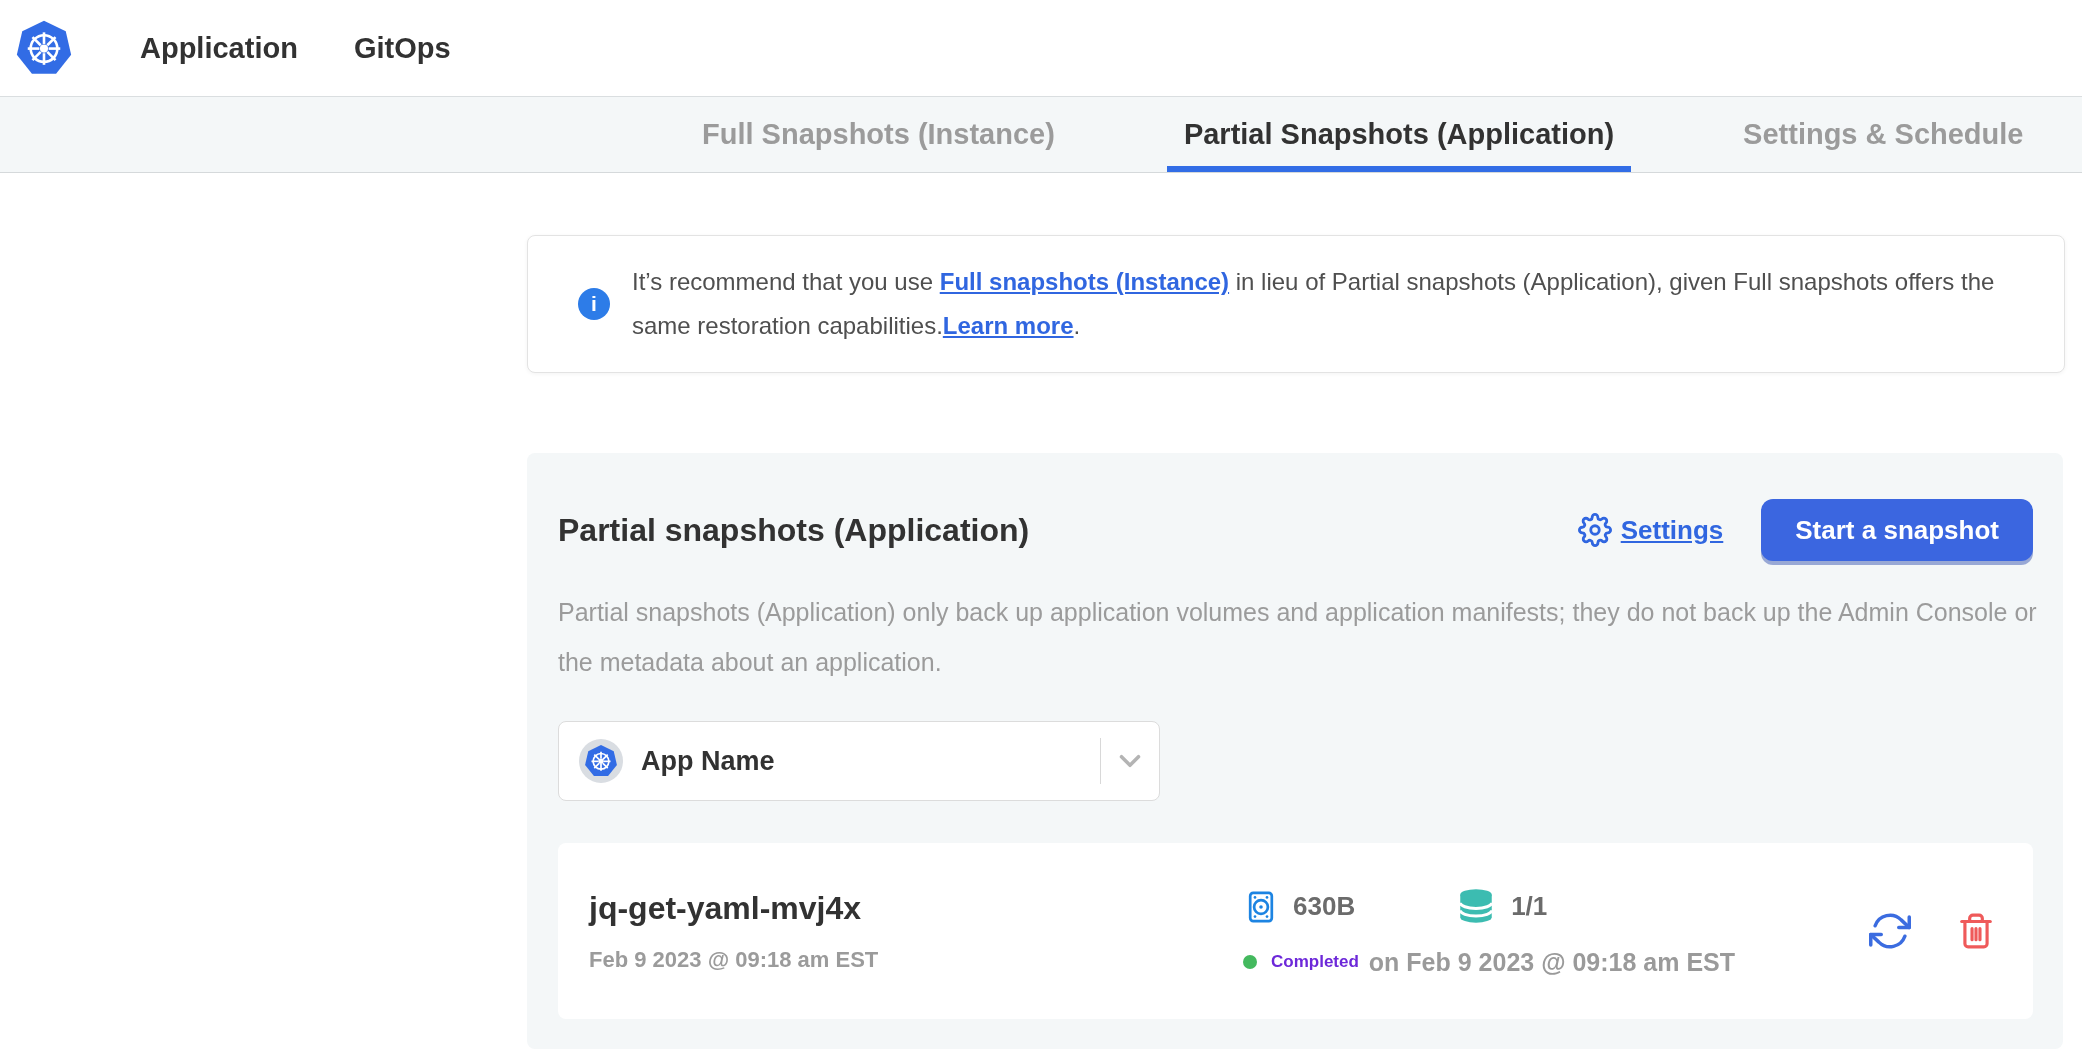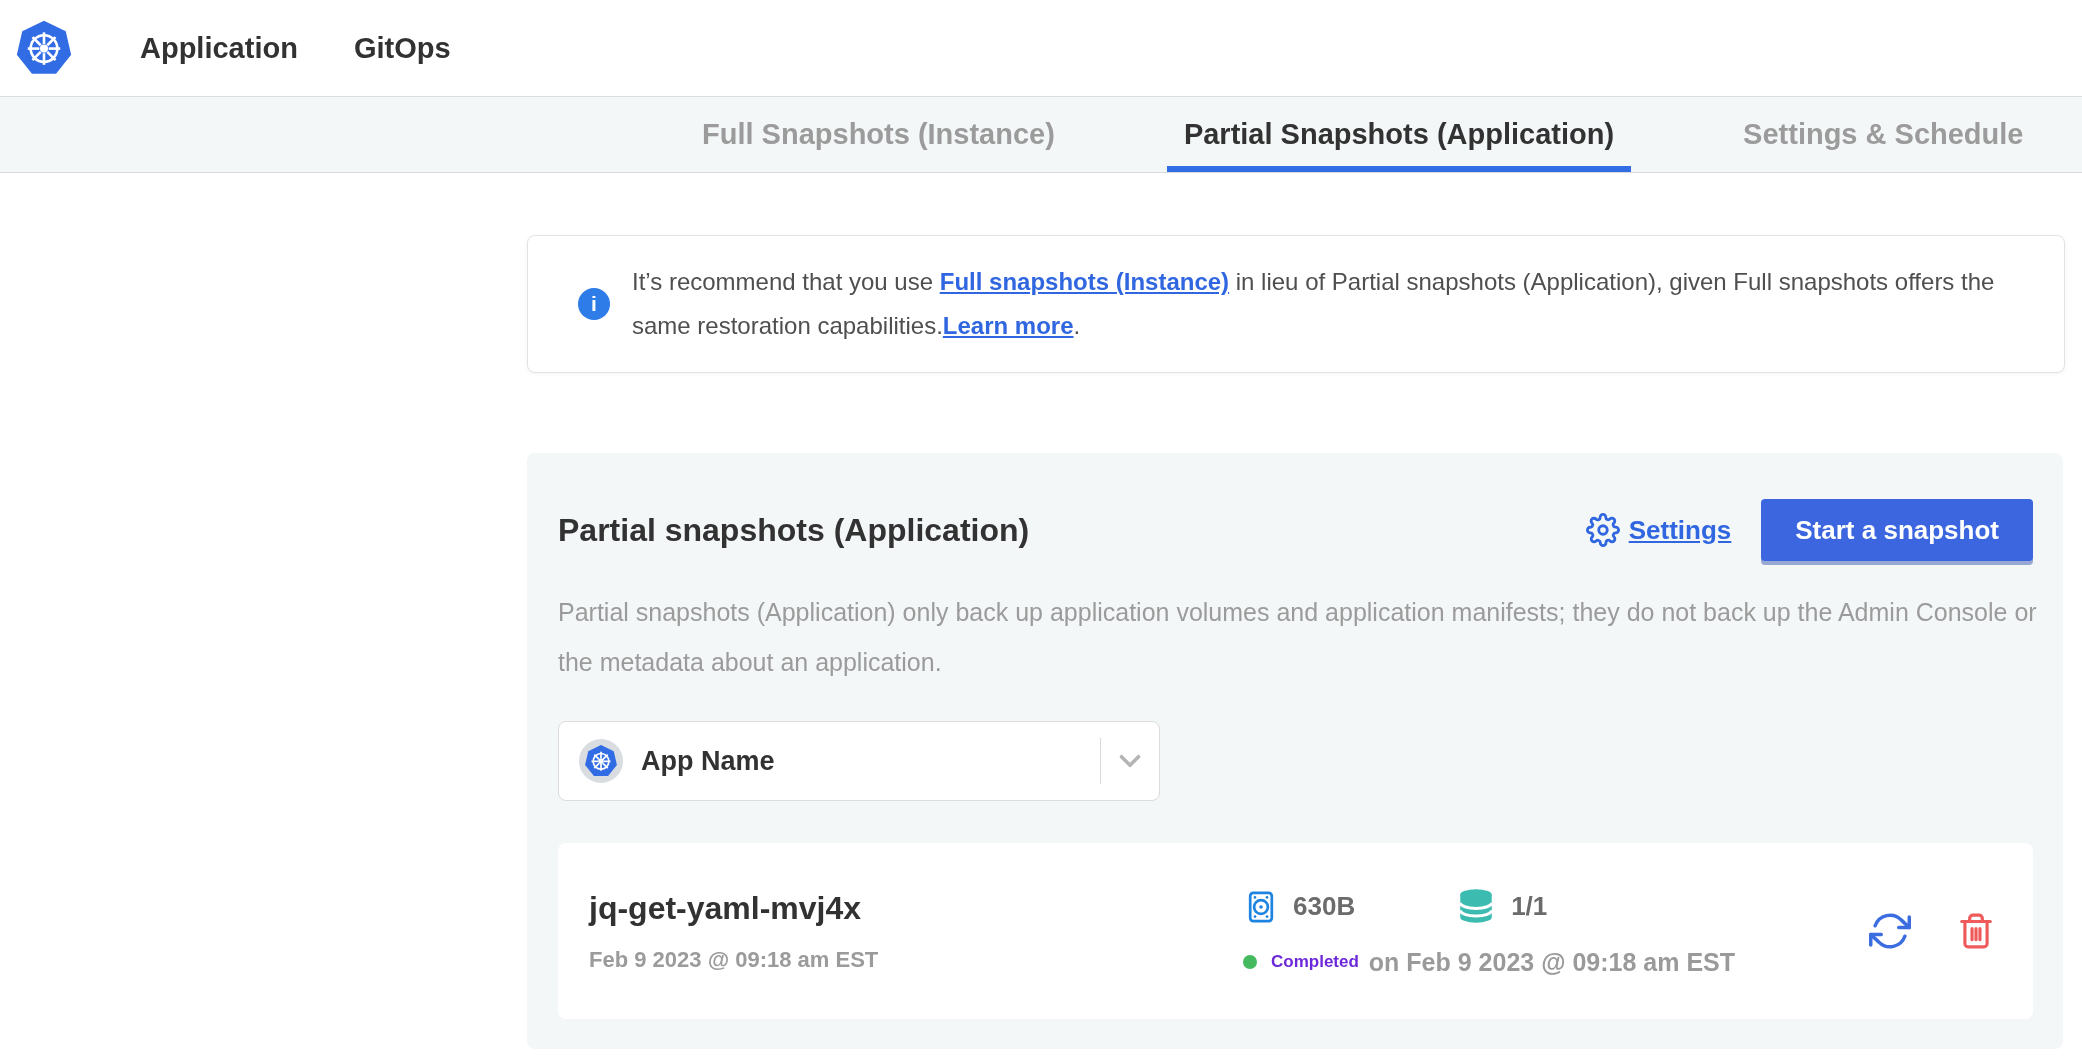--- a/index.html
+++ b/index.html
@@ -52,25 +52,25 @@
   .info-text { font-size:24px; line-height:44px; color:#4f4f4f; }
   .inline-link { color:#3066e0; font-weight:700; text-decoration:underline; cursor:pointer; }
 
   .panel {
     margin:80px 0 0 527px; width:1536px;
     background:#f4f7f8; border-radius:8px;
     padding:46px 30px 30px 31px;
   }
   .panel-header { display:flex; align-items:center; }
   .panel-title { margin:0; font-size:32px; font-weight:700; color:#323232; }
-  .panel-actions { margin-left:auto; display:flex; align-items:center; gap:30px; }
+  .panel-actions { margin-left:auto; display:flex; align-items:center; gap:38px; }
   .settings-link { display:flex; align-items:center; gap:9px; font-size:26px; font-weight:700; color:#3066e0; cursor:pointer; }
   .settings-link .lbl { text-decoration:underline; }
   .btn-primary {
-    height:62px; padding:0 34px; border:none; border-radius:4px;
+    height:62px; padding:0 34px; border:none; border-radius:12px;
     background:#3b66e0; color:#fff; font-size:26px; font-weight:700;
     font-family:inherit; cursor:pointer;
     box-shadow:0 4px 0 rgba(40,70,170,.45);
   }
 
   .panel-desc { margin:26px 0 0; width:1480px; font-size:25px; line-height:50px; color:#9b9b9b; }
 
   .app-selector {
     margin-top:34px; width:602px; height:80px;
     background:#fff; border:1px solid #dcdcdc; border-radius:8px;

